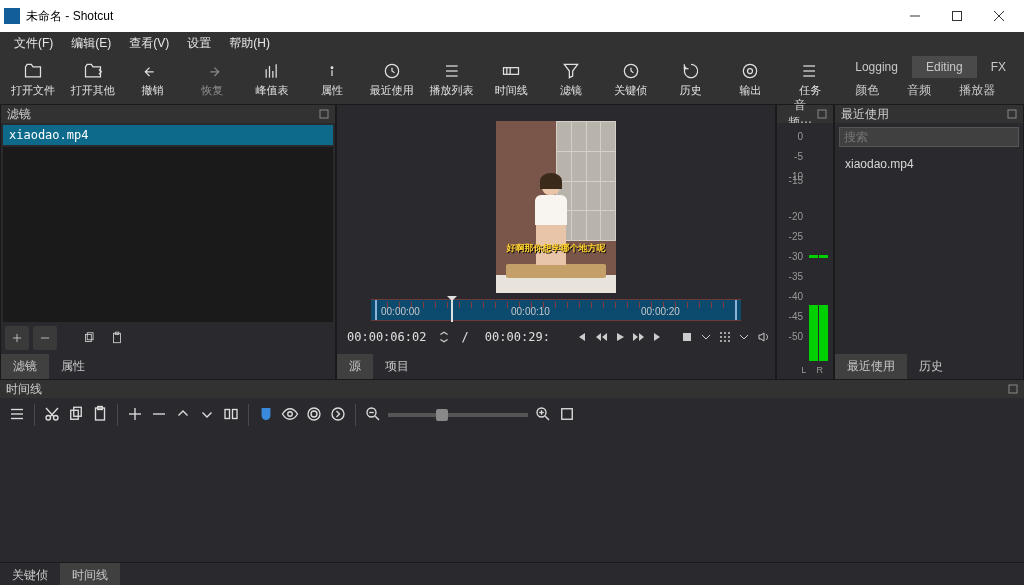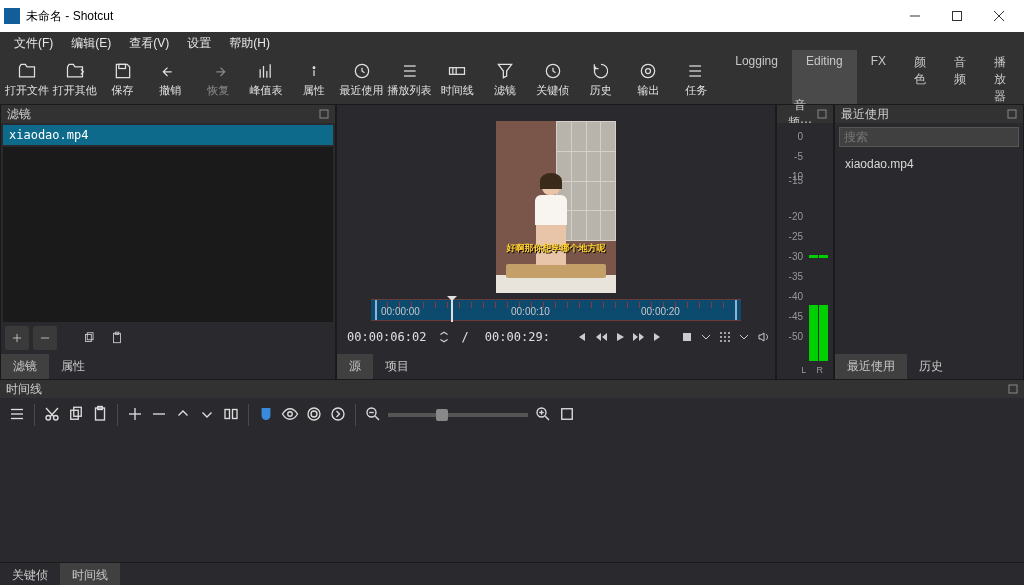--- a/index.html
+++ b/index.html
@@ -132,27 +132,20 @@
     </div>
   <div class="tbbtn">
       <svg viewBox="0 0 24 24">
         <path d="M3 7l2-3h5l2 3h9v12H3z"></path>
         <path d="M19 10l3 3-3 3"></path>
       </svg>
       <span class="lbl">打开其他</span>
     </div>
   <div class="tbbtn">
       <svg viewBox="0 0 24 24">
-        <path d="M4 4h13l3 3v13H4z"></path>
-        <rect x="7" y="4" width="8" height="5"></rect>
-      </svg>
-      <span class="lbl">保存</span>
-    </div>
-  <div class="tbbtn">
-      <svg viewBox="0 0 24 24">
         <path d="M9 8l-5 5 5 5M4 13h10a6 6 0 1 1 0 0"></path>
       </svg>
       <span class="lbl">撤销</span>
     </div>
   <div class="tbbtn" style="opacity:.5">
       <svg viewBox="0 0 24 24">
         <path d="M15 8l5 5-5 5M20 13H10"></path>
       </svg>
       <span class="lbl">恢复</span>
     </div>
@@ -223,21 +216,21 @@
     </div>
   <div class="tbbtn">
       <svg viewBox="0 0 24 24">
         <line x1="4" y1="6" x2="18" y2="6"></line>
         <line x1="4" y1="12" x2="18" y2="12"></line>
         <line x1="4" y1="18" x2="18" y2="18"></line>
       </svg>
       <span class="lbl">任务</span>
     </div>
   <div class="layout-tabs">
-    <div style="display:flex;flex-direction:row">
+    <div style="display:flex;flex-direction:column">
       <div style="display:flex">
         <div class="layout-tab">Logging</div>
         <div class="layout-tab active">Editing</div>
         <div class="layout-tab">FX</div>
       </div>
       <div style="display:flex">
         <div class="layout-tab">颜色</div>
         <div class="layout-tab">音频</div>
         <div class="layout-tab">播放器</div>
       </div>

